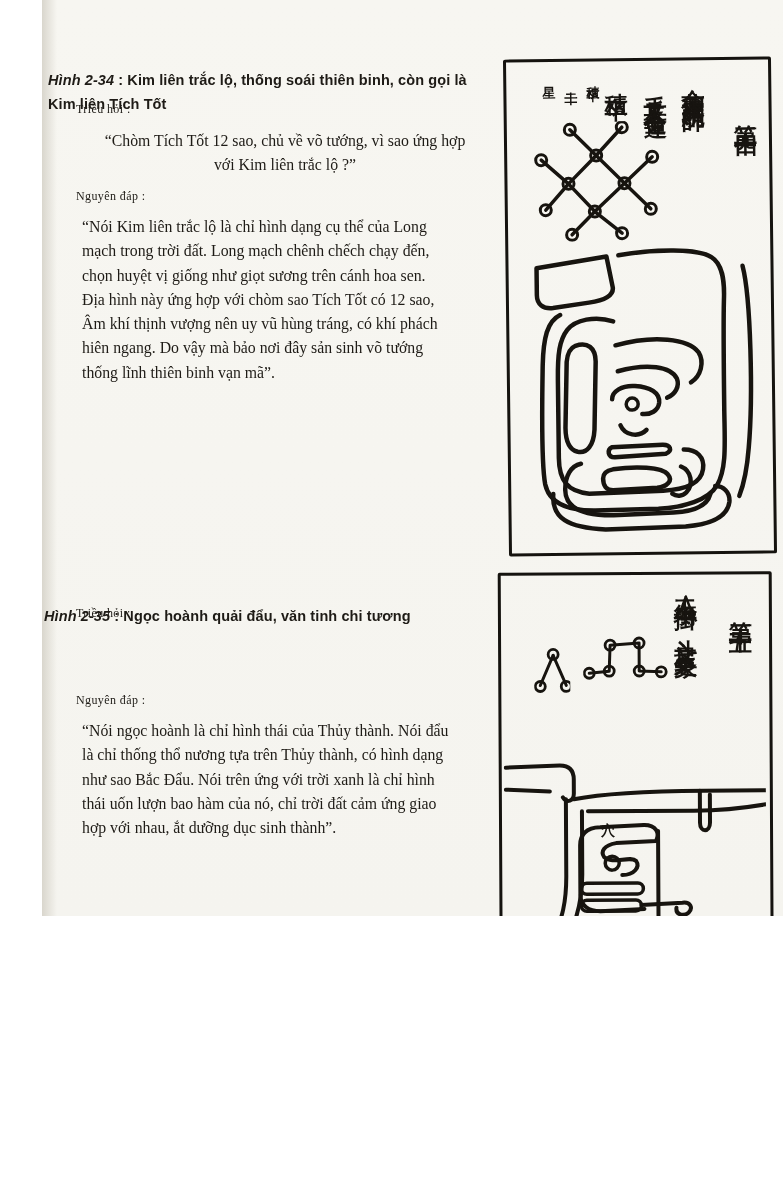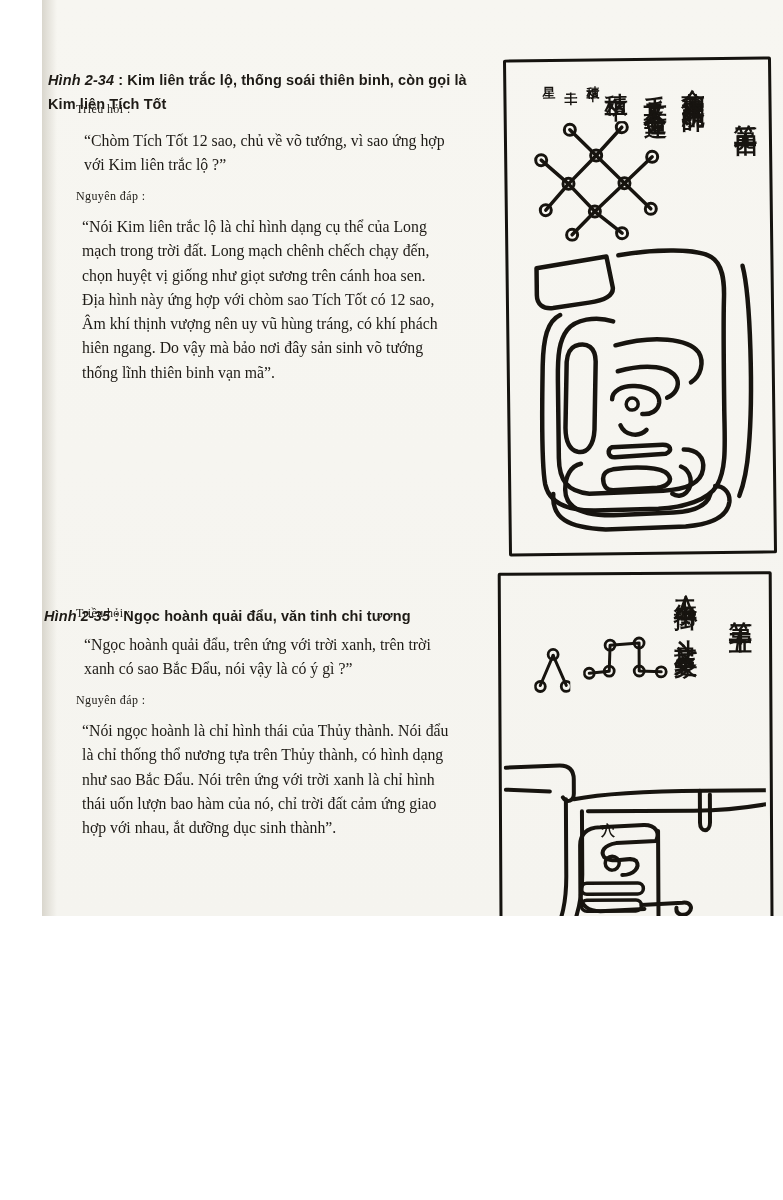--- a/index.html
+++ b/index.html
@@ -37,41 +37,39 @@
 
 <div id="page">
 
   <div class="abs cap" style="left:6px; top:44px; width:460px;">
     <span class="pfx">Hình 2-34</span><span> : Kim liên trắc lộ, thống soái thiên binh, còn gọi là
 Kim liên Tích Tốt</span>
   </div>
 
   <div class="abs lbl" style="left:34px; top:102px;">Triều hỏi :</div>
 
-  <div class="abs body" style="left:42px; top:129px; width:402px;">“Chòm Tích Tốt 12 sao, chủ về võ tướng, vì sao ứng hợp
+  <div class="abs body" style="left:42px; top:129px; width:402px;text-align:center;">“Chòm Tích Tốt 12 sao, chủ về võ tướng, vì sao ứng hợp
 với Kim liên trắc lộ ?”</div>
 
   <div class="abs lbl" style="left:34px; top:189px;">Nguyên đáp :</div>
 
   <div class="abs body" style="left:40px; top:215px; width:406px;font-family:Liberation Serif, serif;">“Nói Kim liên trắc lộ là chỉ hình dạng cụ thể của Long
 mạch trong trời đất. Long mạch chênh chếch chạy đến,
 chọn huyệt vị giống như giọt sương trên cánh hoa sen.
 Địa hình này ứng hợp với chòm sao Tích Tốt có 12 sao,
 Âm khí thịnh vượng nên uy vũ hùng tráng, có khí phách
 hiên ngang. Do vậy mà bảo nơi đây sản sinh võ tướng
 thống lĩnh thiên binh vạn mã”.</div>
 
   <div class="abs cap" style="left:2px; top:580px; width:460px;">
     <span class="pfx">Hình 2-35</span><span> : Ngọc hoành quải đẩu, văn tinh chi tương</span>
   </div>
 
   <div class="abs lbl" style="left:34px; top:606px;">Triều hỏi :</div>
 
-  <div class="abs body" style="left:42px; top:633px; width:406px;">“Ngọc hoành quải đẩu, trên ứng với trời xanh, trên trời
-xanh có sao Bắc Đẩu, nói vậy là có ý gì ?”</div>
 
   <div class="abs lbl" style="left:34px; top:693px;">Nguyên đáp :</div>
 
   <div class="abs body" style="left:40px; top:719px; width:408px;">“Nói ngọc hoành là chỉ hình thái của Thủy thành. Nói đẩu
 là chỉ thống thổ nương tựa trên Thủy thành, có hình dạng
 như sao Bắc Đẩu. Nói trên ứng với trời xanh là chỉ hình
 thái uốn lượn bao hàm của nó, chỉ trời đất cảm ứng giao
 hợp với nhau, ắt dưỡng dục sinh thành”.</div>
 
   <div id="plate34" class="abs plate">

